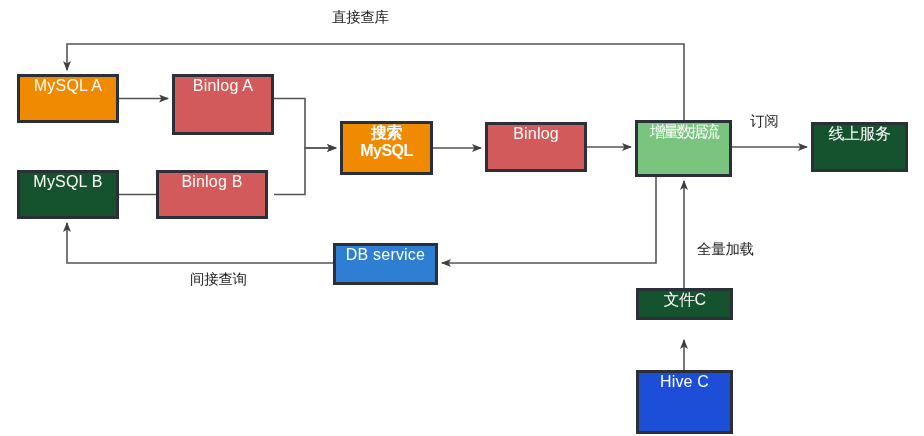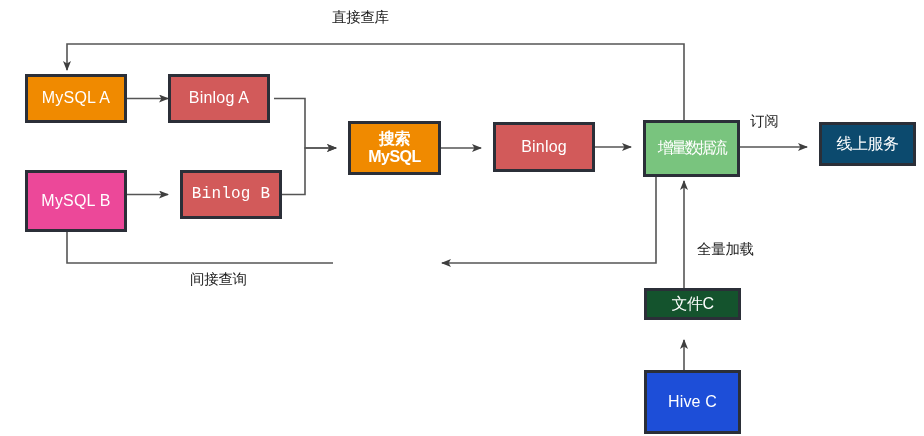--- a/index.html
+++ b/index.html
@@ -22,30 +22,28 @@
     left: 0;
     top: 0;
     width: 924px;
     height: 436px;
   }
   .node {
     position: absolute;
     box-sizing: border-box;
     border: 3px solid #2b2f38;
     display: flex;
-    align-items: center;
     justify-content: center;
     text-align: center;
     color: #ffffff;
     font-size: 16px;
     line-height: 1.15;
     letter-spacing: 0.2px;
     white-space: pre-line;
     z-index: 2;
-    margin-left: 8px;
   }
   .node.cn {
     letter-spacing: -0.5px;
   }
   .edge-label {
     position: absolute;
     font-size: 14.5px;
     color: #1d1d1d;
     white-space: nowrap;
     letter-spacing: -0.3px;
@@ -77,49 +75,52 @@
       <path d="M333,263 L67,263 L67,223"></path>
       <path d="M684,288 L684,181"></path>
       <path d="M684,370 L684,340"></path>
     </g>
   </svg>
 
   <div class="node" style="left:17px; top:74px; width:102px; height:49px; background:#f08a00;">
     <span>MySQL A</span>
   </div>
 
-  <div class="node" style="left:17px; top:170px; width:102px; height:62px; background:#ec4899;">
+  <div class="node" style="left:17px; top:170px; width:102px; height:49px; background:#14532d;">
     <span>MySQL B</span>
   </div>
 
-  <div class="node" style="left:160px; top:74px; width:102px; height:49px; background:#d25a5a;">
+  <div class="node" style="left:172px; top:74px; width:102px; height:61px; background:#d25a5a;">
     <span>Binlog A</span>
   </div>
 
-  <div class="node" style="left:172px; top:170px; width:102px; height:49px; background:#d25a5a;font-family:Liberation Mono, monospace;">
+  <div class="node" style="left:156px; top:170px; width:112px; height:49px; background:#d25a5a;">
     <span>Binlog B</span>
   </div>
 
   <div class="node cn" style="left:340px; top:121px; width:93px; height:54px; background:#f08a00;font-weight:bold;">
     <span>搜索
 MySQL</span>
   </div>
 
   <div class="node" style="left:485px; top:122px; width:102px; height:50px; background:#d25a5a;">
     <span>Binlog</span>
   </div>
 
   <div class="node cn" style="left:635px; top:120px; width:97px; height:57px; background:#79c47e;">
     <span style="letter-spacing:-2.5px;">增量数据流</span>
   </div>
 
-  <div class="node cn" style="left:811px; top:122px; width:97px; height:44px; background:#0c4a6e;">
+  <div class="node cn" style="left:811px; top:122px; width:97px; height:50px; background:#14532d;">
     <span>线上服务</span>
   </div>
 
+  <div class="node" style="left:333px; top:243px; width:105px; height:42px; background:#2e7fd4;">
+    <span>DB service</span>
+  </div>
 
   <div class="node cn" style="left:636px; top:288px; width:97px; height:32px; background:#14532d;">
     <span>文件C</span>
   </div>
 
   <div class="node" style="left:636px; top:370px; width:97px; height:64px; background:#1d4ed8;">
     <span>Hive C</span>
   </div>
 
   <div class="edge-label" style="left:332px; top:8px;">直接查库</div>

